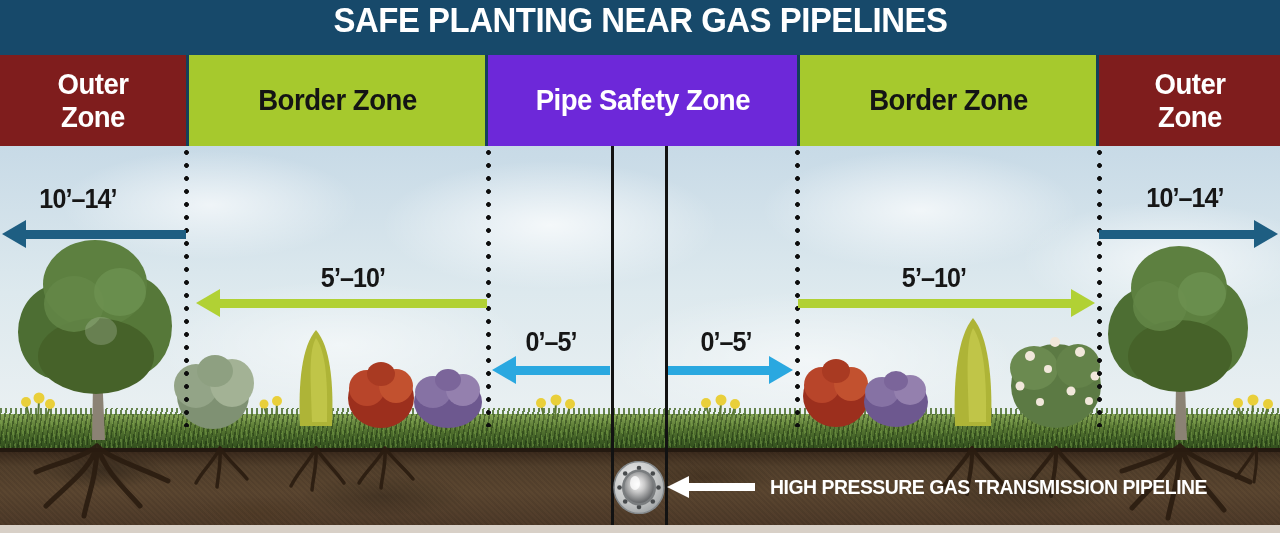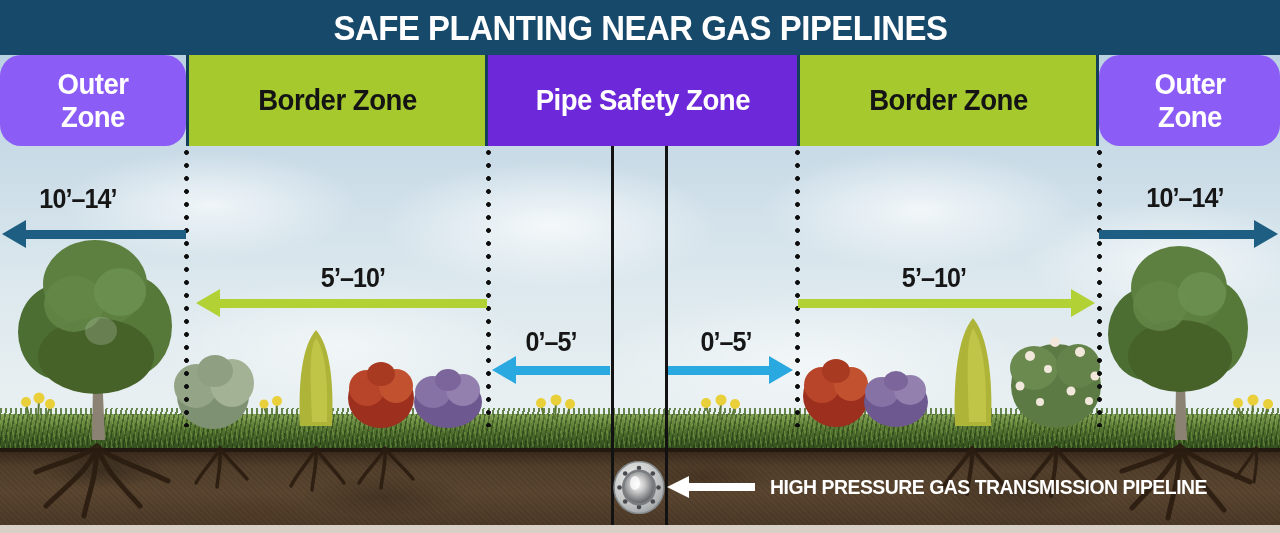--- a/index.html
+++ b/index.html
@@ -34,28 +34,28 @@
   .flora{position:absolute;left:0;top:0;}
 
   
   .dotline{position:absolute;top:146px;width:5px;height:281px;
            background-image:radial-gradient(circle,#0d0d0d 2.1px,transparent 2.6px);
            background-size:5px 13px;background-repeat:repeat-y;}
   .pipeline-line{position:absolute;top:146px;width:3px;height:379px;background:#121212;}
 
   
   .banner{position:absolute;left:0;top:0;width:1280px;height:55px;background:#17496a;
-          display:flex;align-items:center;justify-content:center;}
+          display:flex;justify-content:center;}
   .banner .title{color:#fff;font-weight:bold;font-size:35px;letter-spacing:-.5px;
                  transform:scaleX(.94);white-space:nowrap;}
   .zonebar{position:absolute;left:0;top:55px;width:1280px;height:91px;}
   .zone{position:absolute;top:0;height:91px;display:flex;align-items:center;justify-content:center;
         font-weight:bold;font-size:29px;letter-spacing:-.5px;text-align:center;}
   .zone>span{transform:scaleX(.95);line-height:1.12;}
-  .zone.outer{background:#8b5cf6;color:#fff;border-radius:21px;}
+  .zone.outer{background:#7f1d1d;color:#fff;}
   .zone.outer>span{max-width:110px;}
   .zone.border{background:#a6c92d;color:#141414;border-left:3px solid #143f5a;border-right:3px solid #143f5a;}
   .zone.pipe{background:#6d28d9;color:#fff;}
 
   
   .arrow{position:absolute;height:28px;}
   .arrow .shaft{position:absolute;top:10px;height:9px;background:var(--c);}
   .arrow.dir-left .shaft{left:21px;right:0;}
   .arrow.dir-right .shaft{left:0;right:21px;}
   .arrow .head{position:absolute;top:0;width:0;height:0;

